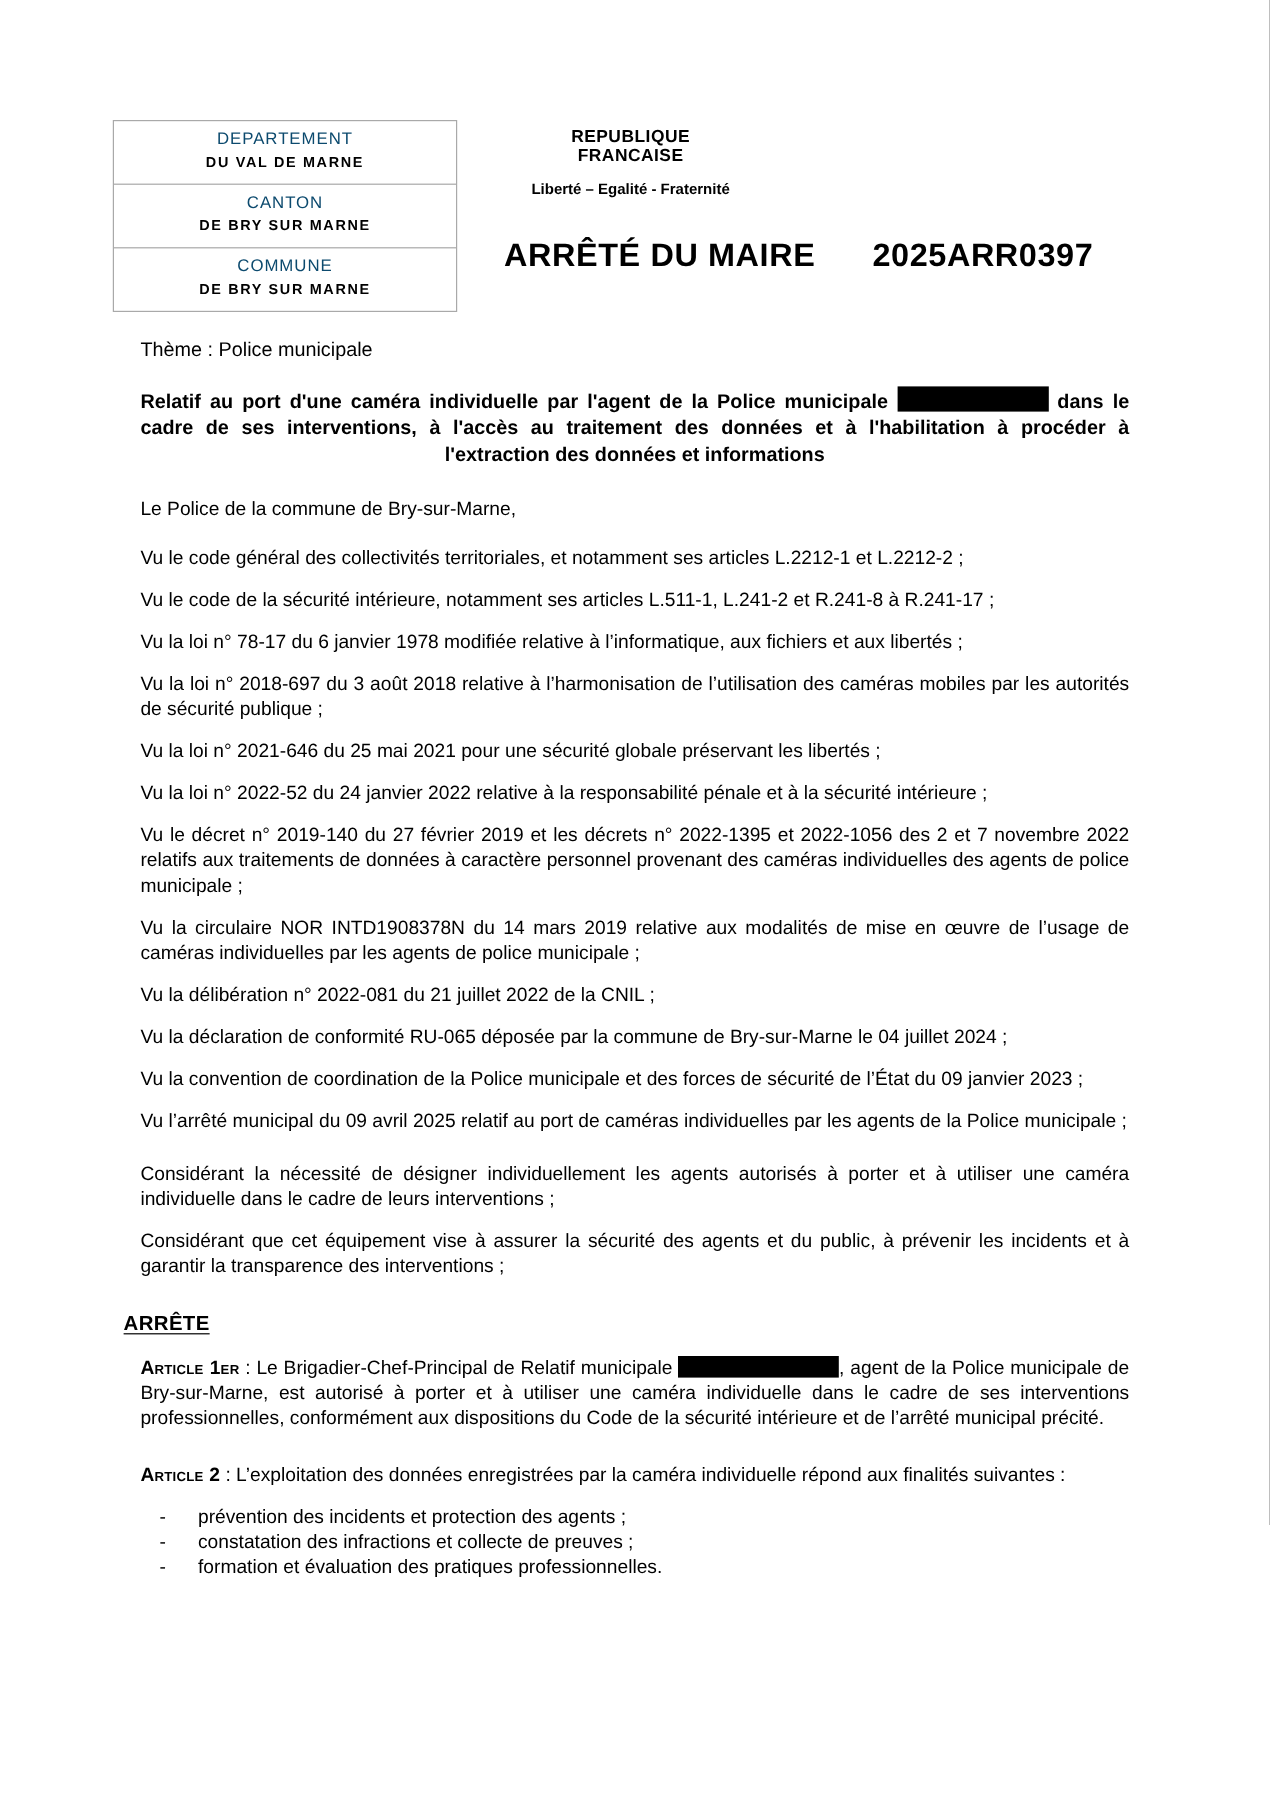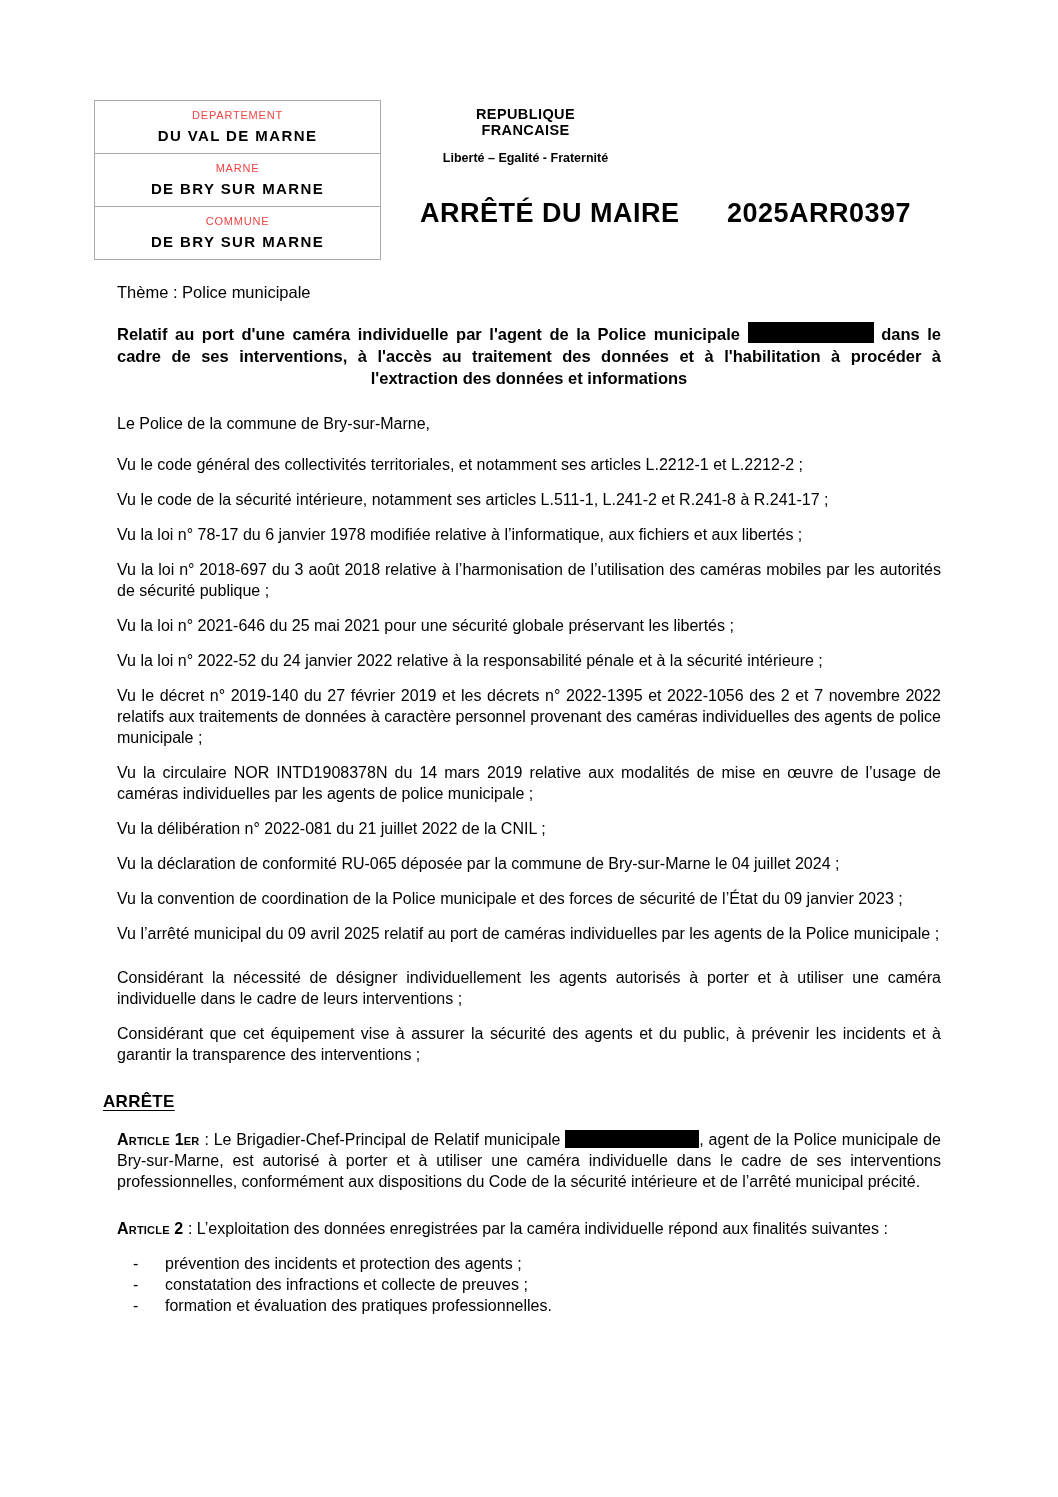--- a/index.html
+++ b/index.html
@@ -13,22 +13,22 @@
     overflow:hidden;
   }
   
   .admin-box{
     position:absolute;left:94px;top:100px;width:285px;
     border:1px solid #a9a9a9;
     background:#ffffff;
   }
   .admin-row{text-align:center;padding:6px 2px 8px;}
   .admin-row + .admin-row{border-top:1px solid #a9a9a9;}
-  .admin-label{font-size:11px;letter-spacing:.8px;color:#ef4444;line-height:17px;}
-  .admin-value{font-size:15px;font-weight:bold;letter-spacing:1.4px;line-height:19px;margin-top:2px;}
+  .admin-label{font-size:14px;letter-spacing:.8px;color:#0c4a6e;line-height:17px;}
+  .admin-value{font-size:12px;font-weight:bold;letter-spacing:1.4px;line-height:19px;margin-top:2px;}
   .republic{
     position:absolute;left:433px;top:106px;width:185px;
     font-size:14.5px;font-weight:bold;letter-spacing:.4px;text-align:center;
   }
   .motto{
     position:absolute;left:433px;top:151px;width:185px;
     font-size:12.5px;font-weight:bold;text-align:center;
   }
   .doc-title{
     position:absolute;left:420px;top:198px;
@@ -80,21 +80,21 @@
 <body>
 
 <div class="page">
 
   <div class="admin-box">
     <div class="admin-row">
       <div class="admin-label">DEPARTEMENT</div>
       <div class="admin-value">DU VAL DE MARNE</div>
     </div>
     <div class="admin-row">
-      <div class="admin-label">MARNE</div>
+      <div class="admin-label">CANTON</div>
       <div class="admin-value">DE BRY SUR MARNE</div>
     </div>
     <div class="admin-row">
       <div class="admin-label">COMMUNE</div>
       <div class="admin-value">DE BRY SUR MARNE</div>
     </div>
   </div>
 
   <div class="republic">REPUBLIQUE FRANCAISE</div>
   <div class="motto">Liberté – Egalité - Fraternité</div>

